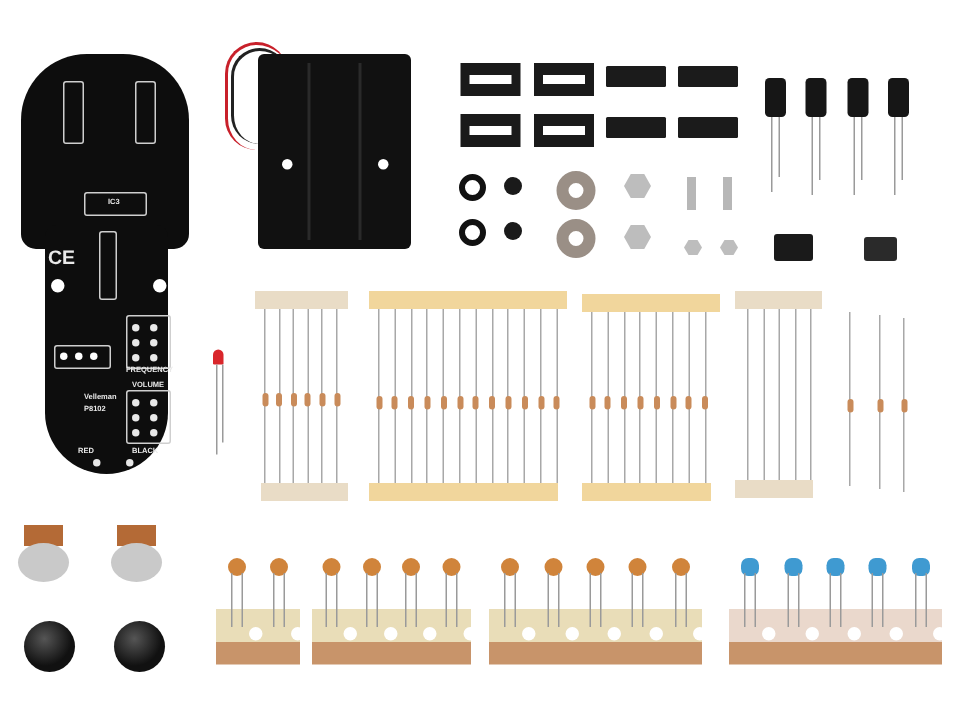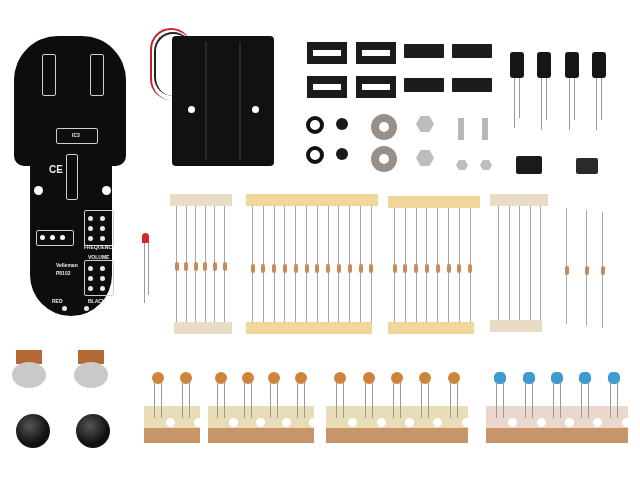--- a/index.html
+++ b/index.html
@@ -43,21 +43,21 @@
 <body>
 
 <div class="abs pcb-neck"></div>
 <div class="abs pcb-handle"></div>
 <div class="abs" style="left:14px;top:36px;width:112px;height:280px;">
   <div class="silk" style="left:28px;top:18px;width:12px;height:40px;"></div>
   <div class="silk" style="left:76px;top:18px;width:12px;height:40px;"></div>
   <div class="silk" style="left:42px;top:92px;width:40px;height:14px;"></div>
   <span class="pcbtxt" style="left:58px;top:96px;">IC3</span>
   <div class="silk" style="left:52px;top:118px;width:10px;height:44px;"></div>
-  <span class="pcbtxt" style="left:35px;top:128px;font-size:10px;">CE</span>
+  <span class="pcbtxt" style="left:18px;top:128px;font-size:13px;">CE</span>
   <div class="pad" style="left:20px;top:150px;width:9px;height:9px;background:#fff;"></div>
   <div class="pad" style="left:88px;top:150px;width:9px;height:9px;background:#fff;"></div>
   <div class="silk" style="left:70px;top:174px;width:28px;height:34px;"></div>
   <div class="pad" style="left:74px;top:180px;"></div>
     <div class="pad" style="left:86px;top:180px;"></div>
   <div class="pad" style="left:74px;top:190px;"></div>
     <div class="pad" style="left:86px;top:190px;"></div>
   <div class="pad" style="left:74px;top:200px;"></div>
     <div class="pad" style="left:86px;top:200px;"></div>
   <span class="pcbtxt" style="left:70px;top:208px;">FREQUENCY</span>

